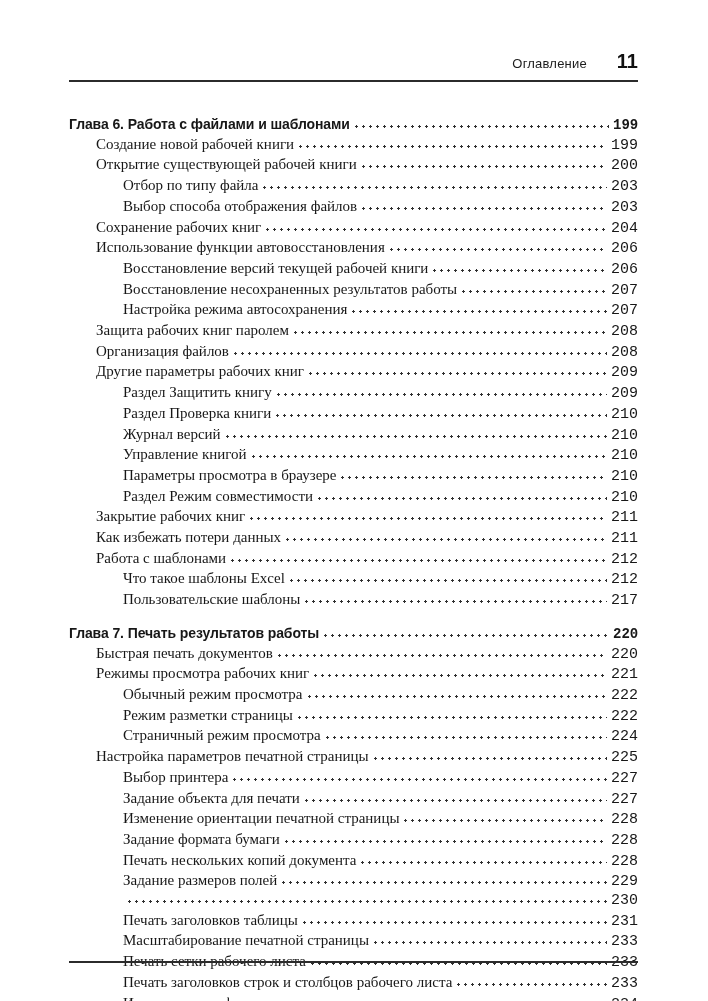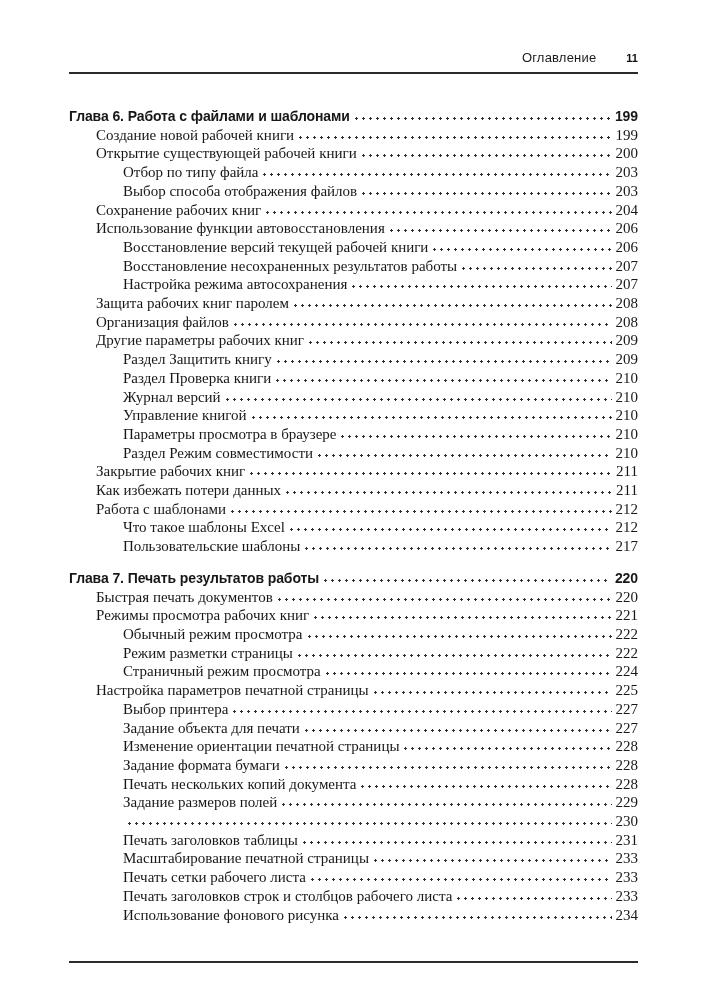--- a/index.html
+++ b/index.html
@@ -33,21 +33,21 @@
     gap: 30px;
     padding-bottom: 7px;
     font-family: "Liberation Sans", sans-serif;
   }
   .running-title {
     font-size: 13px;
     color: #1c1c1c;
     letter-spacing: 0.2px;
   }
   .header-page-num {
-    font-size: 11px;
+    font-size: 20px;
     font-weight: bold;
     color: #111;
   }
   .rule {
     border: 0;
     border-top: 2px solid #2b2b2b;
     margin: 0;
   }
   .toc {
     margin-top: 33px;
@@ -78,20 +78,21 @@
     min-width: 12px;
     height: 5px;
     margin: 0 4px 0 3px;
     background-image: radial-gradient(circle, #2e2e2e 1.1px, transparent 1.35px);
     background-size: 7px 5px;
     background-repeat: repeat-x;
     background-position: left bottom;
   }
   .toc-page {
     flex: 0 0 auto;
+    font-family: Liberation Mono, monospace;
   }
   .bottom-rule {
     position: absolute;
     left: 69px;
     right: 70px;
     top: 961px;
     border: 0;
     border-top: 2px solid #2b2b2b;
     margin: 0;
   }

